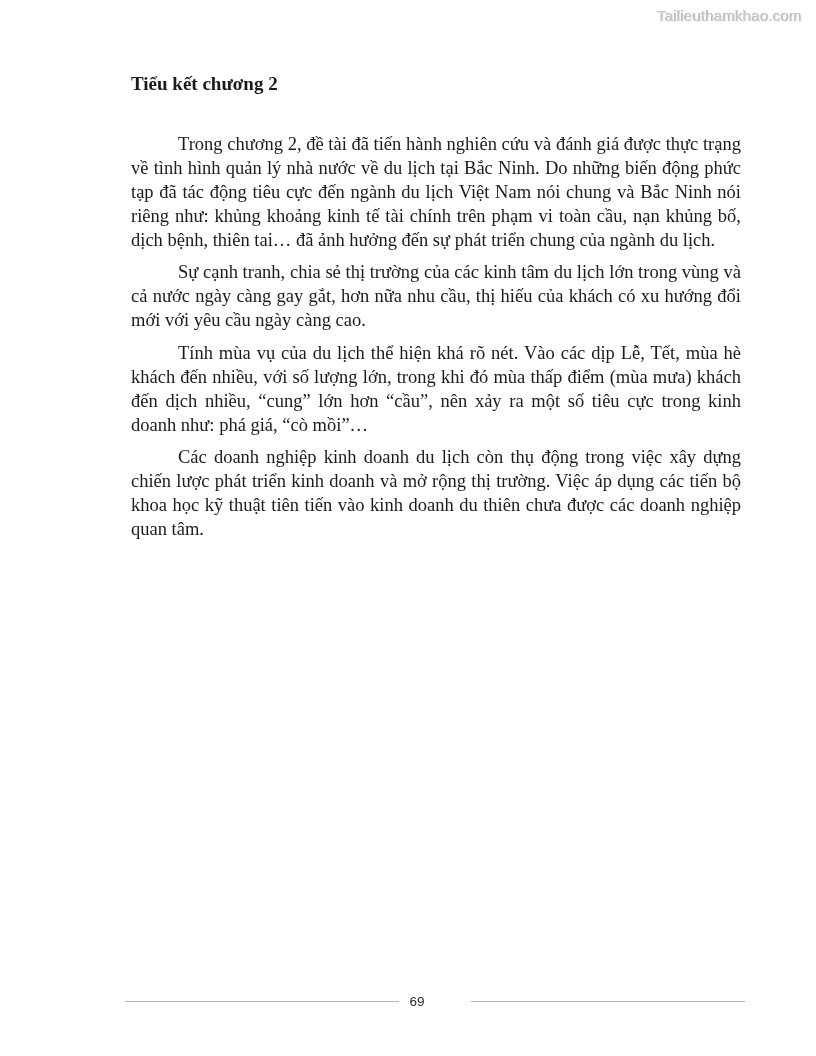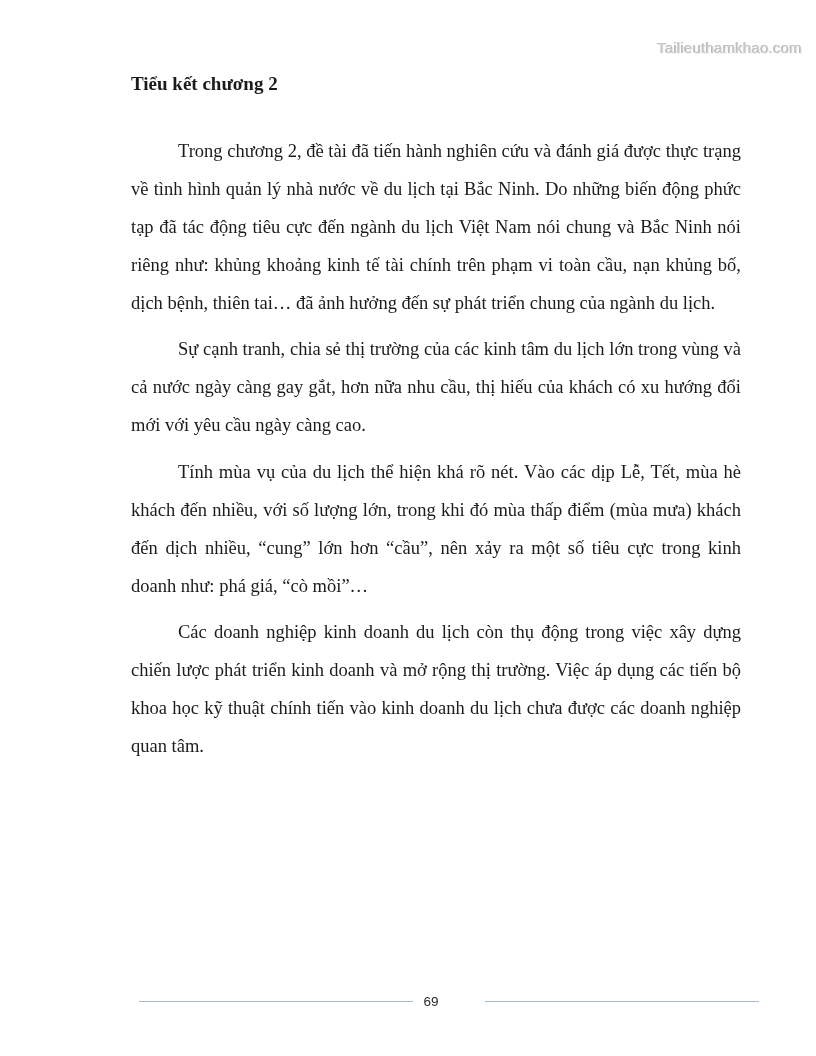--- a/index.html
+++ b/index.html
@@ -18,45 +18,44 @@
   }
   .watermark {
     position: absolute;
     top: 7px;
     right: 14px;
     font-family: "Liberation Sans", "DejaVu Sans", sans-serif;
     font-size: 15px;
     letter-spacing: 0.2px;
     color: #c6c6c6;
     text-shadow: 1px 1px 0 #f2f2f2, -0.5px -0.5px 0 #adadad;
-    margin-top: 32px;
   }
   .content {
     position: absolute;
     left: 131px;
     top: 0;
     width: 610px;
     padding-top: 67px;
   }
   .doc-title {
     font-size: 19px;
     font-weight: bold;
     line-height: 33px;
     margin: 0 0 32px 0;
   }
   .content p {
     font-size: 18.5px;
-    line-height: 38px;
+    line-height: 24px;
     text-align: justify;
     text-indent: 47px;
     margin: 0 0 8.4px 0;
   }
   .footer {
     position: absolute;
-    left: 139px;
+    left: 125px;
     width: 620px;
     top: 994px;
     display: flex;
     align-items: center;
   }
   .footer-line {
     flex: 1;
     height: 1.5px;
     background: #a5bbd3;
   }
@@ -76,21 +75,21 @@
 
   <div class="content">
     <h1 class="doc-title">Tiểu kết chương 2</h1>
 
     <p>Trong chương 2, đề tài đã tiến hành nghiên cứu và đánh giá được thực trạng về tình hình quản lý nhà nước về du lịch tại Bắc Ninh. Do những biến động phức tạp đã tác động tiêu cực đến ngành du lịch Việt Nam nói chung và Bắc Ninh nói riêng như: khủng khoảng kinh tế tài chính trên phạm vi toàn cầu, nạn khủng bố, dịch bệnh, thiên tai… đã ảnh hưởng đến sự phát triển chung của ngành du lịch.</p>
 
     <p>Sự cạnh tranh, chia sẻ thị trường của các kinh tâm du lịch lớn trong vùng và cả nước ngày càng gay gắt, hơn nữa nhu cầu, thị hiếu của khách có xu hướng đổi mới với yêu cầu ngày càng cao.</p>
 
     <p>Tính mùa vụ của du lịch thể hiện khá rõ nét. Vào các dịp Lễ, Tết, mùa hè khách đến nhiều, với số lượng lớn, trong khi đó mùa thấp điểm (mùa mưa) khách đến dịch nhiều, “cung” lớn hơn “cầu”, nên xảy ra một số tiêu cực trong kinh doanh như: phá giá, “cò mồi”…</p>
 
-    <p>Các doanh nghiệp kinh doanh du lịch còn thụ động trong việc xây dựng chiến lược phát triển kinh doanh và mở rộng thị trường. Việc áp dụng các tiến bộ khoa học kỹ thuật chính tiến vào kinh doanh du lịch chưa được các doanh nghiệp quan tâm.</p>
+    <p>Các doanh nghiệp kinh doanh du lịch còn thụ động trong việc xây dựng chiến lược phát triển kinh doanh và mở rộng thị trường. Việc áp dụng các tiến bộ khoa học kỹ thuật tiên tiến vào kinh doanh du thiên chưa được các doanh nghiệp quan tâm.</p>
   </div>
 
   <div class="footer">
     <div class="footer-line"></div>
     <span class="page-number">69</span>
     <div class="footer-line"></div>
   </div>
 
 </div>
 

